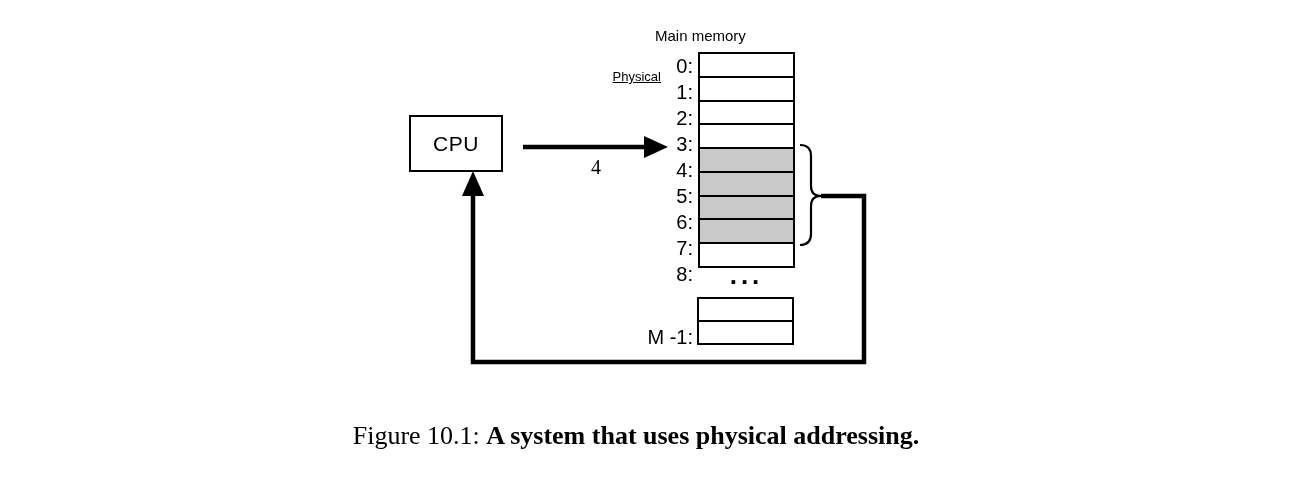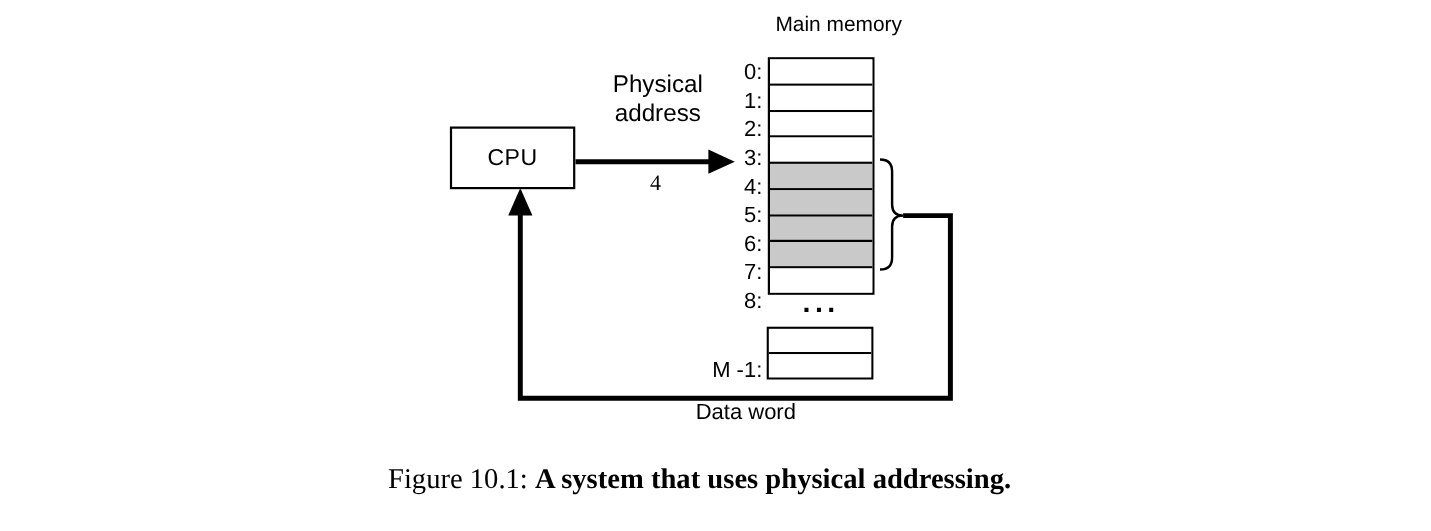--- a/index.html
+++ b/index.html
@@ -5,29 +5,29 @@
   html,body{margin:0;padding:0;background:#fff;}
   *{box-sizing:border-box;}
   .stage{
     position:relative;width:1301px;height:483px;background:#fff;
     font-family:"Liberation Sans",sans-serif;color:#000;overflow:hidden;
   }
   .abs{position:absolute;}
   svg.lines{position:absolute;left:0;top:0;pointer-events:none;color:var(--line,#000);}
 
   #cpu-box{
-    left:409px;top:115px;width:114px;height:57px;
+    left:409px;top:115px;width:94px;height:57px;
     border:2.5px solid var(--line,#000);
     display:flex;align-items:center;justify-content:center;
     font-size:21px;letter-spacing:0.5px;background:#fff;
   }
-  #pa-label{left:535px;top:64px;width:126px;text-align:center;font-size:22px;line-height:26px;}
+  #pa-label{left:535px;top:64px;width:126px;text-align:right;font-size:13px;line-height:26px;text-decoration:underline;}
   #pa-value{left:583px;top:156px;width:26px;text-align:center;
     font-family:"Liberation Serif",serif;font-size:20px;}
-  #memory-title{left:655px;top:12px;width:165px;text-align:right;font-size:19px;}
+  #memory-title{left:655px;top:27px;width:165px;text-align:left;font-size:15px;}
 
   #memory-labels{left:628px;top:52px;width:65px;height:216px;display:flex;flex-direction:column;}
   .mem-label{flex:1;display:flex;align-items:center;justify-content:flex-end;
     font-size:20px;padding-top:3px;}
   #memory-table{left:698px;top:52px;width:97px;height:216px;
     border:2px solid var(--line,#000);display:flex;flex-direction:column;background:#fff;}
   .mem-cell{flex:1;border-bottom:2px solid var(--line,#000);background:#fff;}
   .mem-cell:last-child{border-bottom:none;}
   .mem-cell.shaded{background:var(--shaded,#c9c9c9);}
 
@@ -65,21 +65,20 @@
       <polygon points="473,171 462,196 484,196" fill="currentColor"></polygon>
     </g>
   </svg>
 
   <div class="abs" id="cpu-box">
     <span>CPU</span>
   </div>
 
   <div class="abs" id="pa-label">
     <div>Physical</div>
-    <div>address</div>
   </div>
 
   <div class="abs" id="pa-value">4</div>
 
   <div class="abs" id="memory-title">Main memory</div>
 
   <div class="abs" id="memory-labels">
       <div class="mem-label">0:</div>
       <div class="mem-label">1:</div>
       <div class="mem-label">2:</div>
@@ -106,20 +105,19 @@
 
   <div class="abs" id="tail-labels">
       <div class="mem-label"></div>
       <div class="mem-label">M -1:</div>
     </div>
   <div class="abs" id="tail-table">
       <div class="mem-cell"></div>
       <div class="mem-cell"></div>
     </div>
 
-  <div class="abs" id="data-word-label">Data word</div>
 
   <div class="abs caption">
     <span>Figure 10.1:</span>
     <span class="bold">A system that uses physical addressing.</span>
   </div>
 
 </div>
 
 </body></html>

